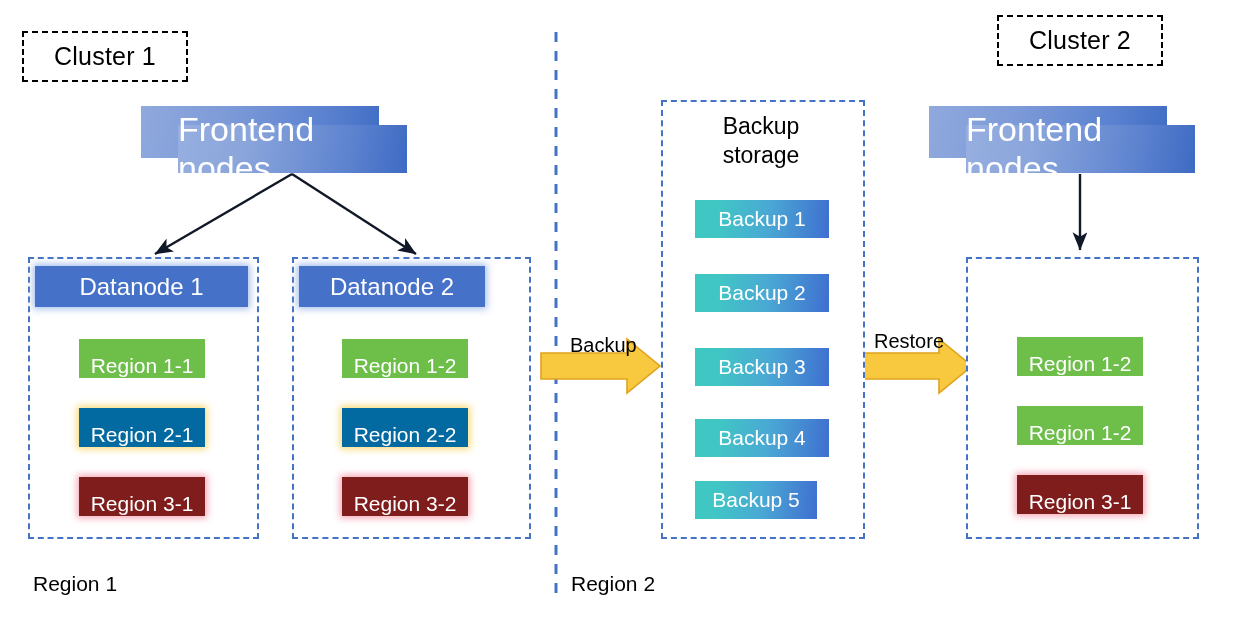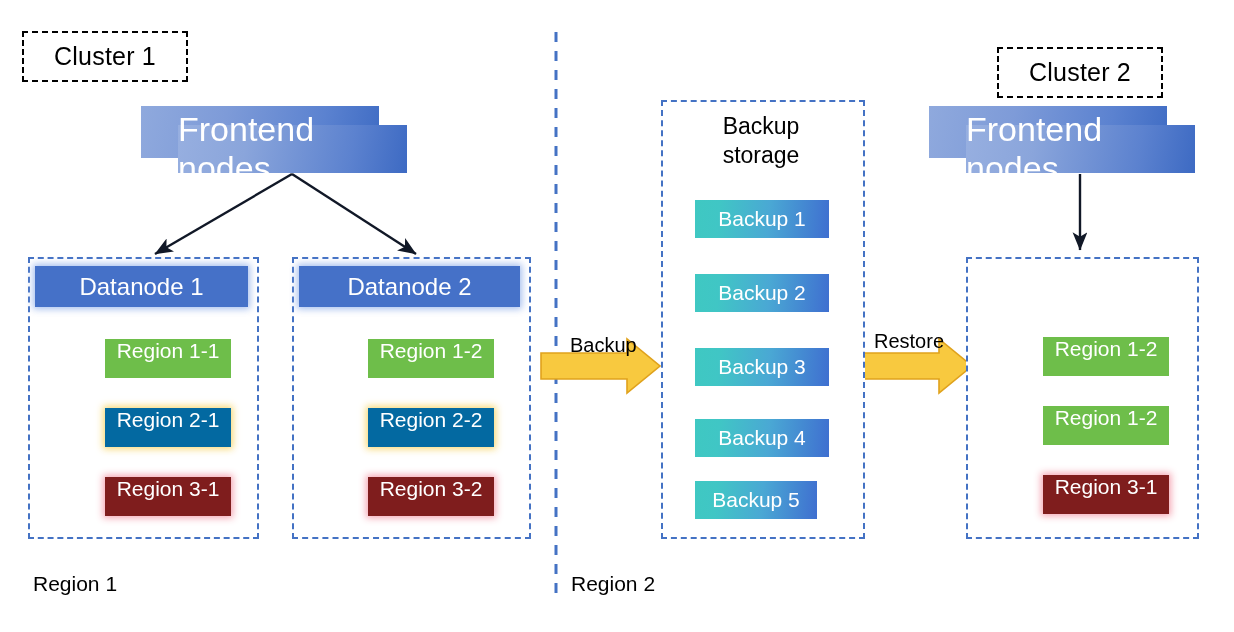--- a/index.html
+++ b/index.html
@@ -55,26 +55,25 @@
     align-items: center;
     justify-content: center;
     color: #ffffff;
     font-size: 24px;
     box-shadow: 0 0 7px 2px rgba(150,180,235,0.85);
   }
 
   
   .region {
     display: flex;
-    align-items: flex-start;
+    align-items: flex-end;
     justify-content: center;
     color: #ffffff;
     font-size: 21px;
     white-space: nowrap;
-    margin-left: 26px;
   }
   .region.green  { background: #6ebe4a; }
   .region.amber  { background: #0369a1; box-shadow: 0 0 7px 2px rgba(248,215,110,0.95); }
   .region.red    { background: #7f1d1d; box-shadow: 0 0 7px 2px rgba(244,160,175,0.95); }
 
   
   .backup-chip {
     background: linear-gradient(95deg, #3fc8c2 0%, #40c6c5 18%, #4aa8d4 55%, #3f6fd0 100%);
     display: flex;
     align-items: center;
@@ -152,21 +151,21 @@
     <span>Region 1-1</span>
   </div>
   <div class="abs region amber" style="left:79px; top:408px; width:126px; height:39px;">
     <span>Region 2-1</span>
   </div>
   <div class="abs region red" style="left:79px; top:477px; width:126px; height:39px;">
     <span>Region 3-1</span>
   </div>
 
   <div class="abs node-box" style="left:292px; top:257px; width:235px; height:278px;"></div>
-  <div class="abs datanode-bar" style="left:299px; top:266px; width:221px; height:41px;">
+  <div class="abs datanode-bar" style="left:299px; top:266px; width:186px; height:41px;">
     <span>Datanode 2</span>
   </div>
   <div class="abs region green" style="left:342px; top:339px; width:126px; height:39px;">
     <span>Region 1-2</span>
   </div>
   <div class="abs region amber" style="left:342px; top:408px; width:126px; height:39px;">
     <span>Region 2-2</span>
   </div>
   <div class="abs region red" style="left:342px; top:477px; width:126px; height:39px;">
     <span>Region 3-2</span>
@@ -194,21 +193,21 @@
     <span>Backup 5</span>
   </div>
 
   <div class="abs flow-label" style="left:570px; top:334px;">
     <span>Backup</span>
   </div>
   <div class="abs flow-label" style="left:874px; top:330px;">
     <span>Restore</span>
   </div>
 
-  <div class="abs cluster-title" style="left:997px; top:47px; width:162px; height:47px;">
+  <div class="abs cluster-title" style="left:997px; top:15px; width:162px; height:47px;">
     <span>Cluster 2</span>
   </div>
 
   <div class="abs fe-back" style="left:929px; top:106px; width:238px; height:52px;"></div>
   <div class="abs fe-front" style="left:966px; top:125px; width:229px; height:48px;">
     <span>Frontend nodes</span>
   </div>
 
   <div class="abs node-box" style="left:966px; top:257px; width:229px; height:278px;"></div>
   <div class="abs region green" style="left:1017px; top:337px; width:126px; height:39px;">

